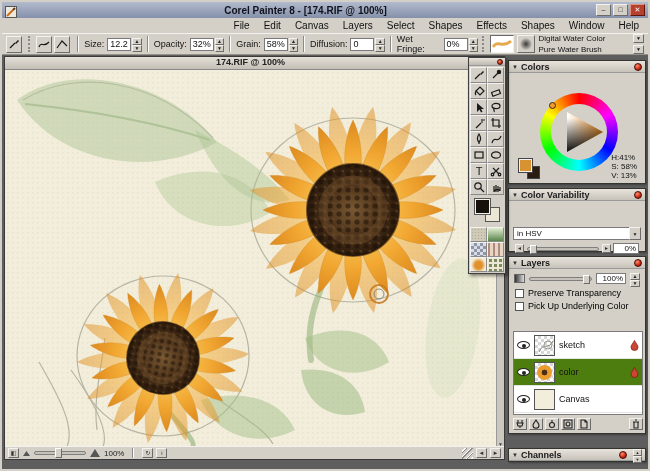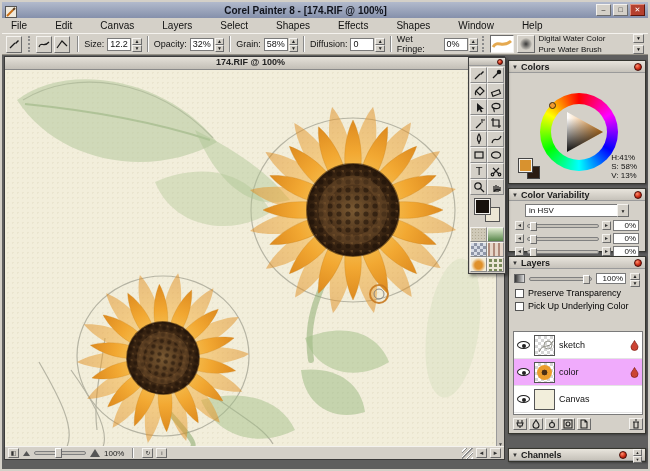--- a/index.html
+++ b/index.html
@@ -6,21 +6,21 @@
   body{width:650px;height:471px;position:relative;background:#d4d0c8;overflow:hidden;}
   .abs{position:absolute;}
   .raised{border:1px solid;border-color:#f4f2ee #6b6b6b #6b6b6b #f4f2ee;background:#d4d0c8;}
   .inset{border:1px solid;border-color:#6b6b6b #f4f2ee #f4f2ee #6b6b6b;background:#fff;}
   
   .titlebar{left:2px;top:2px;width:646px;height:16px;background:linear-gradient(180deg,#b2bacc,#8590ab);display:flex;align-items:center;padding:0 3px;}
   .title-text{flex:1;text-align:center;font-size:10px;font-weight:bold;color:#10131c;}
   .winbtn{width:15px;height:12px;margin-left:2px;font-size:7px;line-height:10px;text-align:center;color:#222;cursor:default;}
   .winbtn.close{background:#b5402e;color:#fff;border-color:#e0907f #5e150a #5e150a #e0907f;}
   
-  .menubar{left:2px;top:18px;width:646px;height:15px;display:flex;align-items:center;gap:28px;padding:0 9px;font-size:10px;color:#111;}
+  .menubar{left:2px;top:18px;width:646px;height:15px;display:flex;align-items:center;gap:14px;padding:0 9px;font-size:10px;color:#111;justify-content:flex-end;}
   
   .propbar{left:2px;top:33px;width:646px;height:22px;border-top:1px solid #f4f2ee;border-bottom:1px solid #969287;display:flex;align-items:center;font-size:9px;padding:0 4px;color:#111;}
   .vsep{width:2px;height:16px;border-left:1px solid #8a8a8a;border-right:1px solid #fbfbfb;margin:0 5px;}
   .grip{width:4px;height:16px;border-left:2px dotted #8a8a8a;margin:0 4px;}
   .pfield{height:13px;min-width:24px;background:#fff;border:1px solid #7a7a7a;font-size:9px;display:flex;align-items:center;padding:0 2px;margin-left:3px;}
   .spin{display:inline-flex;flex-direction:column;width:10px;height:13px;margin-left:1px;}
   .spin b{flex:1;font-size:5px;line-height:5px;text-align:center;border:1px solid;border-color:#f4f2ee #6b6b6b #6b6b6b #f4f2ee;background:#d4d0c8;font-weight:normal;color:#222;}
   .toolbtn{width:17px;height:17px;display:flex;align-items:center;justify-content:center;margin-right:2px;}
   .toolbtn svg,.tool svg{width:12px;height:12px;stroke:#1a1a1a;fill:none;stroke-width:1.2;}
   
@@ -60,21 +60,21 @@
   .ddl{display:flex;height:13px;}
   .ddl .txt{flex:1;background:#fff;border:1px solid #7a7a7a;border-right:none;font-size:8px;padding:0 3px;display:flex;align-items:center;color:#111;}
   .ddl .arr{width:12px;background:#d4d0c8;border:1px solid;border-color:#f4f2ee #6b6b6b #6b6b6b #f4f2ee;font-size:5px;display:flex;align-items:center;justify-content:center;color:#222;}
   .varrow{width:9px;height:9px;font-size:5px;line-height:7px;text-align:center;color:#333;}
   .vtrack{flex:1;height:4px;border:1px solid #808080;background:#c6c2ba;position:relative;margin:0 1px;border-radius:2px;}
   .vthumb{position:absolute;top:-3px;width:7px;height:9px;border:1px solid;border-color:#fff #6b6b6b #6b6b6b #fff;background:#d4d0c8;}
   .vval{width:26px;height:11px;background:#fff;border:1px solid #7a7a7a;font-size:8px;display:flex;align-items:center;justify-content:flex-end;padding:0 2px;color:#111;}
   .chk{width:9px;height:9px;background:#fff;border:1px solid #555;margin-right:4px;}
   .llist{position:absolute;left:4px;width:130px;background:#fff;border:1px solid #7a7a7a;overflow:hidden;}
   .lrow{height:27px;display:flex;align-items:center;gap:4px;padding:0 3px;border-bottom:1px solid #e4e4e4;background:#fff;}
-  .lrow.sel{background:#f0abfc;}
+  .lrow.sel{background:#4d7c0f;}
   .eye{width:13px;height:8px;border:1px solid #222;border-radius:50%;position:relative;background:#fff;flex:0 0 auto;}
   .eye::after{content:"";position:absolute;left:3.5px;top:1.5px;width:4px;height:4px;border-radius:50%;background:#222;}
   .lthumb{width:21px;height:21px;border:1px solid #555;flex:0 0 auto;position:relative;overflow:hidden;background:#fff;}
   .checkerbg{background-image:repeating-conic-gradient(#d6d6d6 0 25%,#ffffff 0 50%);background-size:6px 6px;}
   .lname{font-size:9px;color:#111;flex:1;}
   .drop{width:9px;height:11px;flex:0 0 auto;}
   .lstrip{position:absolute;left:4px;height:14px;display:flex;align-items:center;gap:2px;width:130px;}
   .sic{width:14px;height:12px;display:flex;align-items:center;justify-content:center;}
   .sic svg{width:10px;height:10px;stroke:#222;fill:none;stroke-width:1.1;}
   .updn{margin-left:3px;display:flex;flex-direction:column;width:9px;height:11px;}
@@ -500,21 +500,21 @@
     </div>
   </div>
 </div>
 
 <div class="panel" style="top:188px;height:64px;">
   <div class="phdr">
     <span class="ptri">▼</span>
     <span>Color Variability</span>
     <span class="rdot"></span>
   </div>
-  <div style="padding:3px 16px 0;">
+  <div style="padding:3px 4px 0;margin-top:23px;">
     <div class="ddl">
       <span class="txt">in HSV</span>
       <span class="arr">▼</span>
     </div>
   </div>
   <div style="display:flex;align-items:center;padding:3px 6px 0;gap:2px;">
     <span class="varrow raised">◄</span>
     <span class="vtrack">
         <span class="vthumb" style="left:2px;"></span>
       </span>

